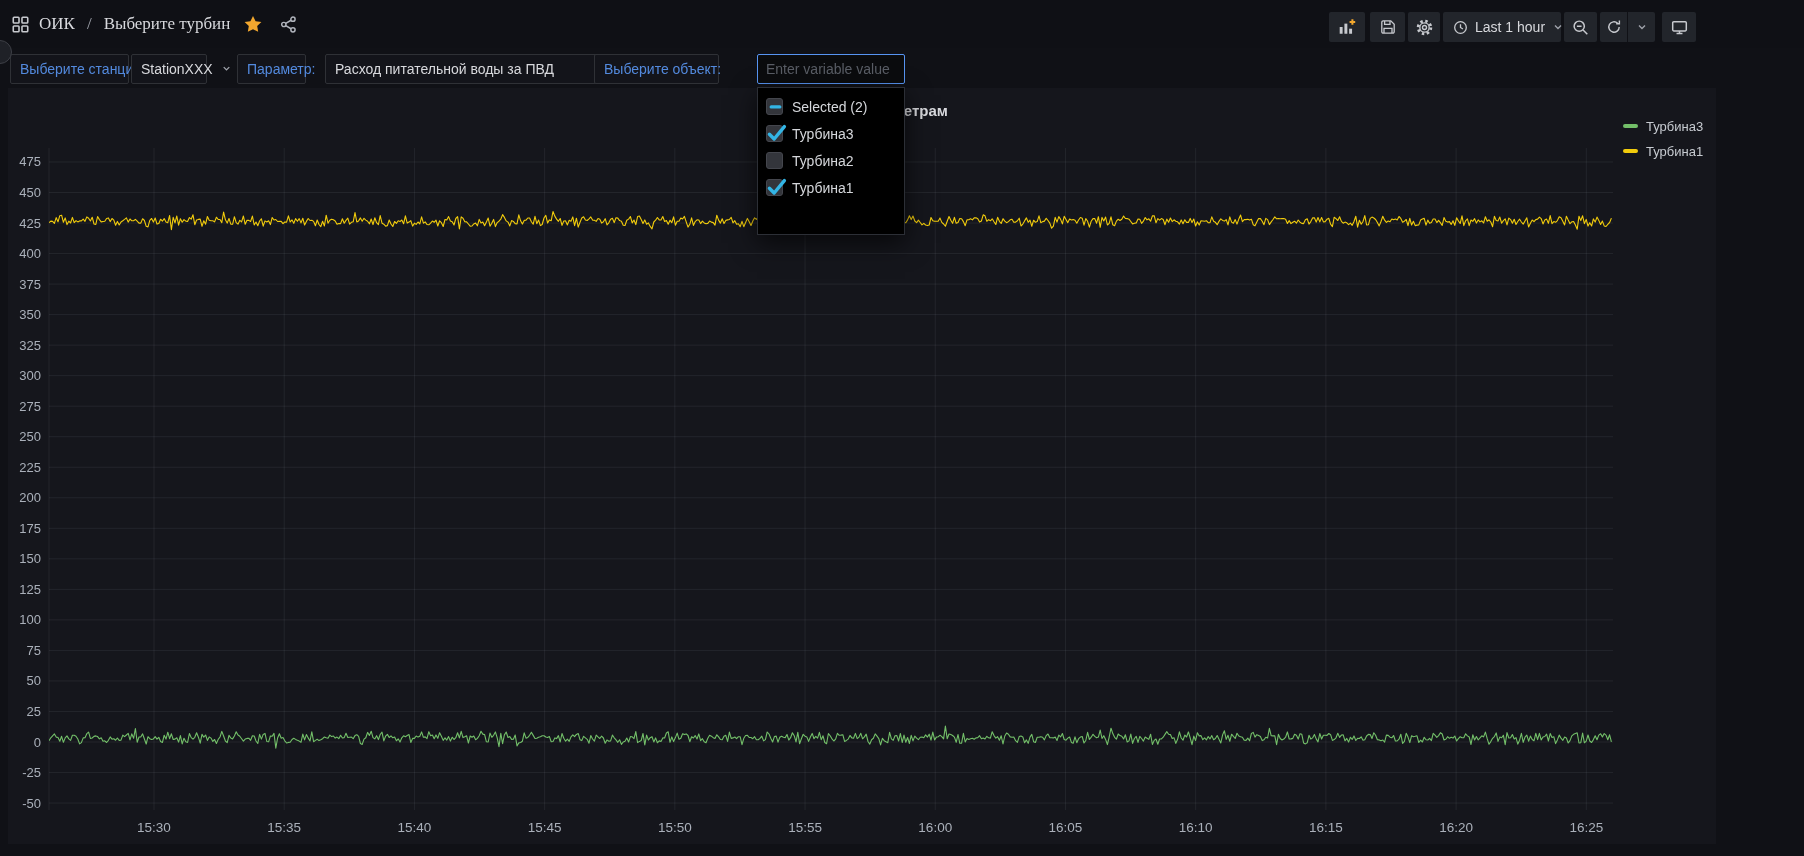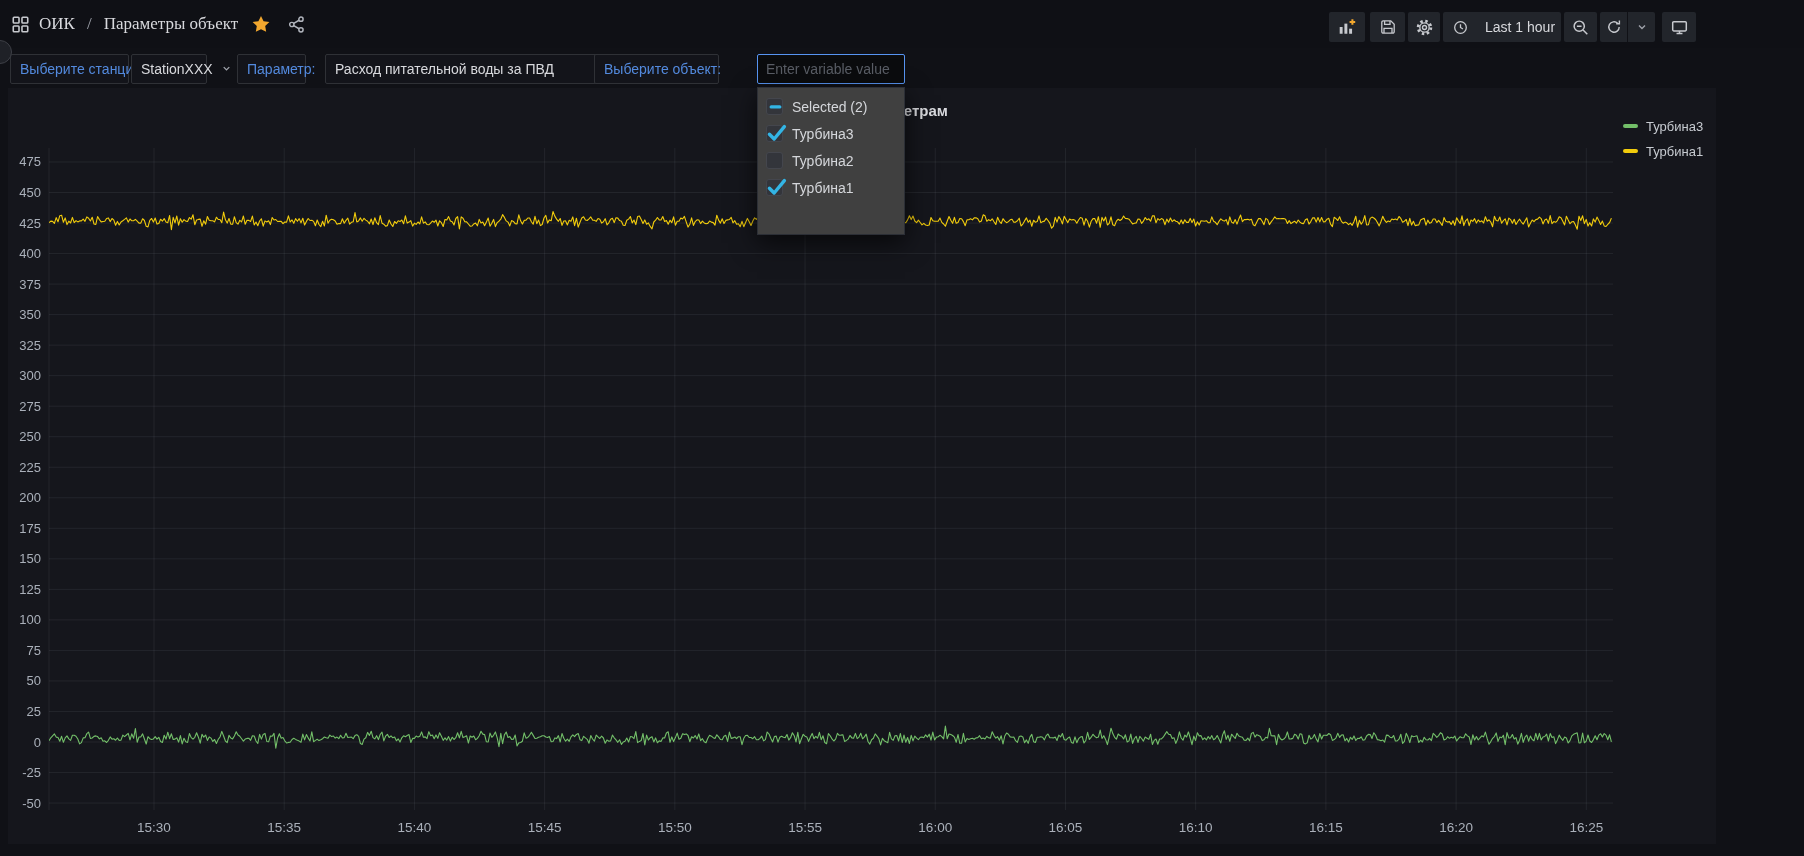--- a/index.html
+++ b/index.html
@@ -12,21 +12,21 @@
     overflow: hidden;
   }
   
   .topbar { position:absolute; left:0; top:0; width:1804px; height:48px; background:#0f1015; }
   .crumbs { position:absolute; left:12px; top:0; height:48px; display:flex; align-items:center; gap:10px;font-family:Liberation Serif, serif; }
   .crumb-text { font-size:17px; color:#d8d9dd; white-space:nowrap; cursor:pointer; }
   .crumb-sep { font-size:17px; color:#9fa3ab; padding:0 2px; }
   .icon-btn { display:flex; align-items:center; justify-content:center; cursor:pointer; }
   .navbtn {
     position:absolute; top:12px; height:30px; background:#22252b; border-radius:2px;
-    display:flex; align-items:center; justify-content:center; gap:17px; color:#c7c9ce; cursor:pointer;
+    display:flex; align-items:center; justify-content:center; gap:7px; color:#c7c9ce; cursor:pointer;
   }
   .navbtn svg { flex:0 0 auto; }
   .time-label { font-size:14px; color:#d8d9dd; white-space:nowrap; }
   .btn-divider { width:1px; height:30px; background:#101116; }
   
   .side-handle {
     position:absolute; left:-12px; top:40px; width:24px; height:24px; border-radius:50%;
     background:#1f2127; border:1px solid #3d3f46; cursor:pointer; z-index:40;
   }
   
@@ -40,21 +40,21 @@
   .varvalue { color:#d8d9dd; justify-content:space-between; cursor:pointer; }
   .varvalue .chev { color:#9fa3ab; margin-left:8px; }
   .varinput {
     position:absolute; top:0; height:30px; background:#0b0c0e; border:1px solid #5794F2;
     border-radius:2px; padding:0 8px; font-size:14px; color:#d8d9dd; outline:none;
     font-family:"Liberation Sans", sans-serif;
   }
   .varinput::placeholder { color:#5a5e66; }
   
   .var-menu {
-    position:absolute; left:757px; top:87px; width:148px; height:148px; background:#404040;
+    position:absolute; left:757px; top:87px; width:148px; height:148px; background:#000000;
     border:1px solid #2c2f36; box-shadow:0 8px 24px rgba(0,0,0,.65); z-index:60; padding-top:5px;
   }
   .menu-row { height:27px; display:flex; align-items:center; gap:9px; padding:0 8px; cursor:pointer; }
   .menu-row .lbl { font-size:14px; color:#d5d7db; }
   .cbx { position:relative; width:17px; height:17px; border-radius:3px; background:#33353b; border:1px solid #44464d; flex:0 0 auto; }
   .cbx svg { position:absolute; left:-1px; top:-3px; overflow:visible; }
   
   .panel { position:absolute; left:8px; top:88px; width:1708px; height:756px; background:#15161c; }
   .panel-title {
     position:absolute; left:0; top:14px; width:100%; text-align:center;
@@ -74,21 +74,21 @@
     <span class="icon-btn">
       <svg width="17" height="17" viewBox="0 0 16 16" fill="none" stroke="#c7c9ce" stroke-width="1.5">
         <rect x="1.2" y="1.2" width="5.4" height="5.4" rx="0.8"></rect>
         <rect x="9.4" y="1.2" width="5.4" height="5.4" rx="0.8"></rect>
         <rect x="1.2" y="9.4" width="5.4" height="5.4" rx="0.8"></rect>
         <rect x="9.4" y="9.4" width="5.4" height="5.4" rx="0.8"></rect>
       </svg>
     </span>
     <span class="crumb-text">ОИК</span>
     <span class="crumb-sep">/</span>
-    <span class="crumb-text">Параметры объект</span>
+    <span class="crumb-text">Выберите турбин</span>
     <span class="icon-btn" style="margin-left:4px;">
       <svg width="18" height="18" viewBox="0 0 16 16">
         <path d="M8 0.8l2.3 4.67 5.15.75-3.73 3.63.88 5.13L8 12.56l-4.6 2.42.88-5.13L.55 6.22l5.15-.75z" fill="#F2A72E"></path>
       </svg>
     </span>
     <span class="icon-btn" style="margin-left:8px;">
       <svg width="17" height="17" viewBox="0 0 16 16" fill="none" stroke="#b0b4bc" stroke-width="1.4">
         <circle cx="12.2" cy="3" r="2"></circle>
           <circle cx="3.6" cy="8" r="2"></circle>
           <circle cx="12.2" cy="13" r="2"></circle>

